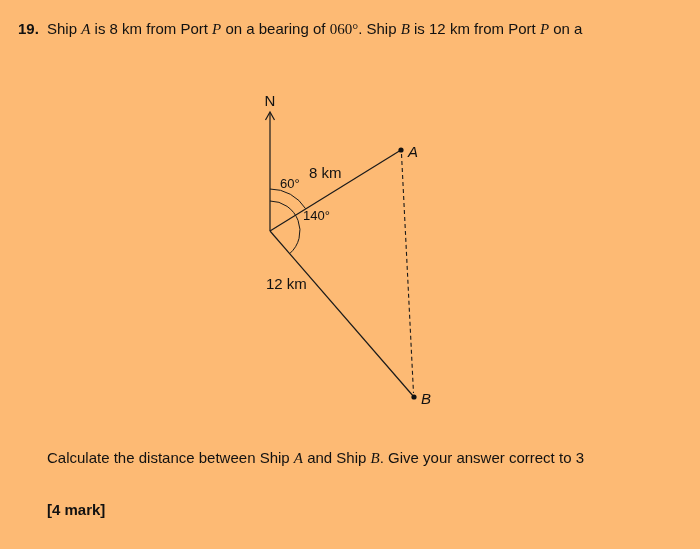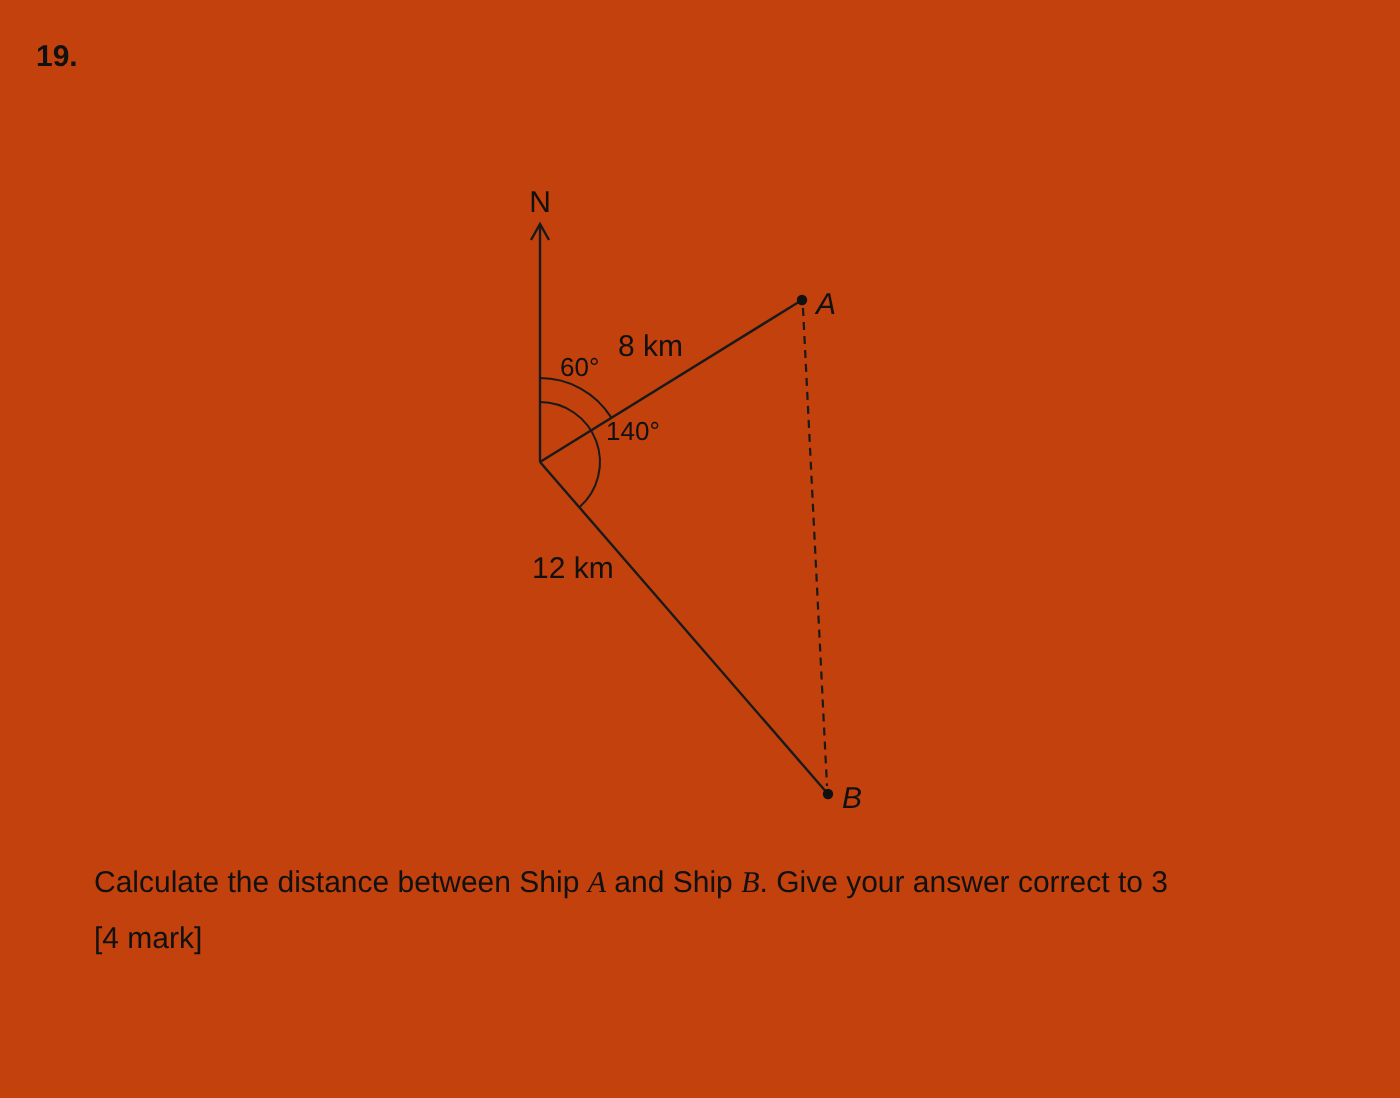--- a/index.html
+++ b/index.html
@@ -5,21 +5,21 @@
   * { margin: 0; padding: 0; box-sizing: border-box; }
   html, body { background: #ffffff; }
   body {
     width: 700px; height: 549px;
     font-family: "Liberation Sans", sans-serif;
     color: #111111;
   }
   .page {
     position: relative;
     width: 700px; height: 549px;
-    background: #c2410c;
+    background: #fdba74;
     overflow: hidden;
   }
   .question {
     position: absolute;
     top: 15px; left: 18px;
     width: 660px;
     display: flex;
   }
   .qnum {
     flex: none;
@@ -40,40 +40,41 @@
   .diagram {
     position: absolute;
     top: 88px; left: 0;
   }
   .diagram text {
     font-family: "Liberation Sans", sans-serif;
     fill: #111111;
   }
   .footer {
     position: absolute;
-    top: 428px; left: 47px;
+    top: 444px; left: 47px;
     width: 608px;
     font-size: 15px;
     line-height: 28px;
   }
   .footer-line2 {
     display: flex;
     justify-content: space-between;
     align-items: baseline;
   }
-  .marks { font-weight: normal; }
+  .marks { font-weight: bold; margin-top: 24px; }
 </style>
 </head>
 <body>
 
 <div class="page">
 
   <div class="question">
     <div class="qnum">19.</div>
     <div class="qtext">
+      <div class="qline"><span>Ship </span><span class="mvar">A</span><span> is 8 km from Port </span><span class="mvar">P</span><span> on a bearing of </span><span class="mnum">060°</span><span>.  Ship </span><span class="mvar">B</span><span> is 12 km from Port </span><span class="mvar">P</span><span> on a</span></div>
     </div>
   </div>
 
   <svg class="diagram" width="700" height="340" viewBox="0 0 700 340">
 
     <line x1="270" y1="143" x2="270" y2="25" stroke="#1a1a1a" stroke-width="1.2"></line>
     <path d="M 265.5 32 L 270 24 L 274.5 32" fill="none" stroke="#1a1a1a" stroke-width="1.2"></path>
     <text x="270" y="18" text-anchor="middle" font-size="15">N</text>
 
     <line x1="270" y1="143" x2="401" y2="62" stroke="#1a1a1a" stroke-width="1.2"></line>

